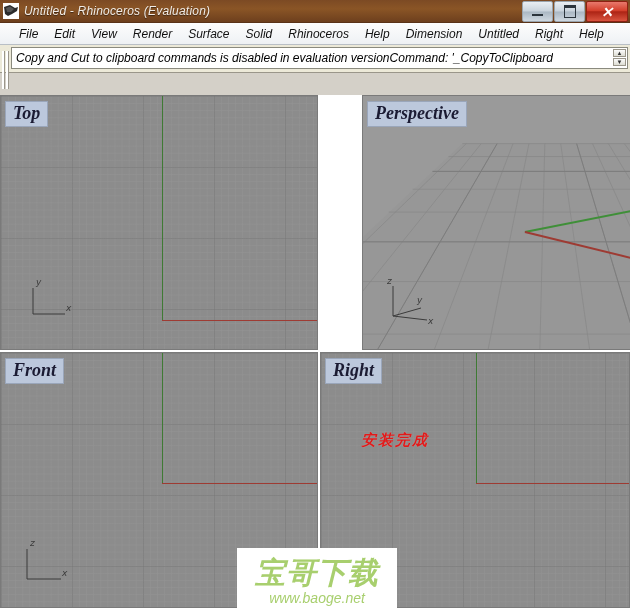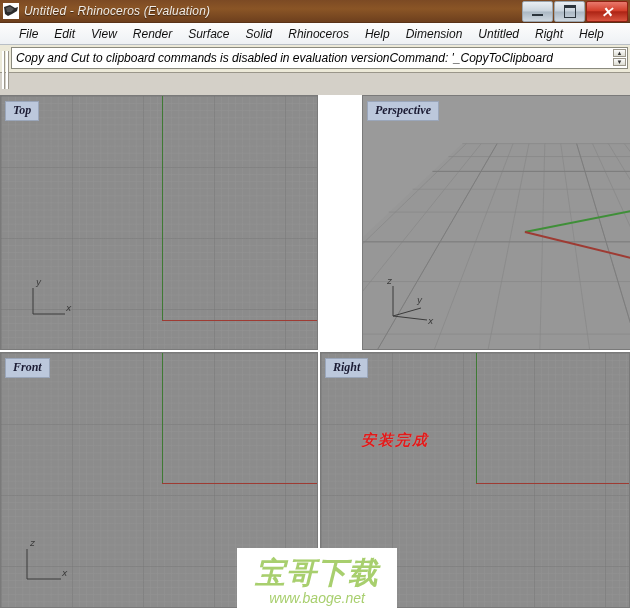--- a/index.html
+++ b/index.html
@@ -153,21 +153,21 @@
     background-size:
       71px 71px,
       71px 71px,
       7.1px 7.1px,
       7.1px 7.1px;
   }
   .vp-label{
     position:absolute;left:4px;top:5px;
     background:#bcc8dc;border:1px solid #9aa6ba;
     padding:1px 7px 2px 7px;
-    font-size:12px;font-weight:bold;color:#1b1b33;
+    font-size:18px;font-weight:bold;color:#1b1b33;
     font-family:"Liberation Serif",serif;
     z-index:6;
   }
   .axis-x{position:absolute;height:1px;background:#9e3b33;z-index:4;}
   .axis-y{position:absolute;width:1px;background:#3f7a34;z-index:4;}
 
   
   .axisicon{position:absolute;z-index:5;}
   .axisicon svg{display:block;}
 

